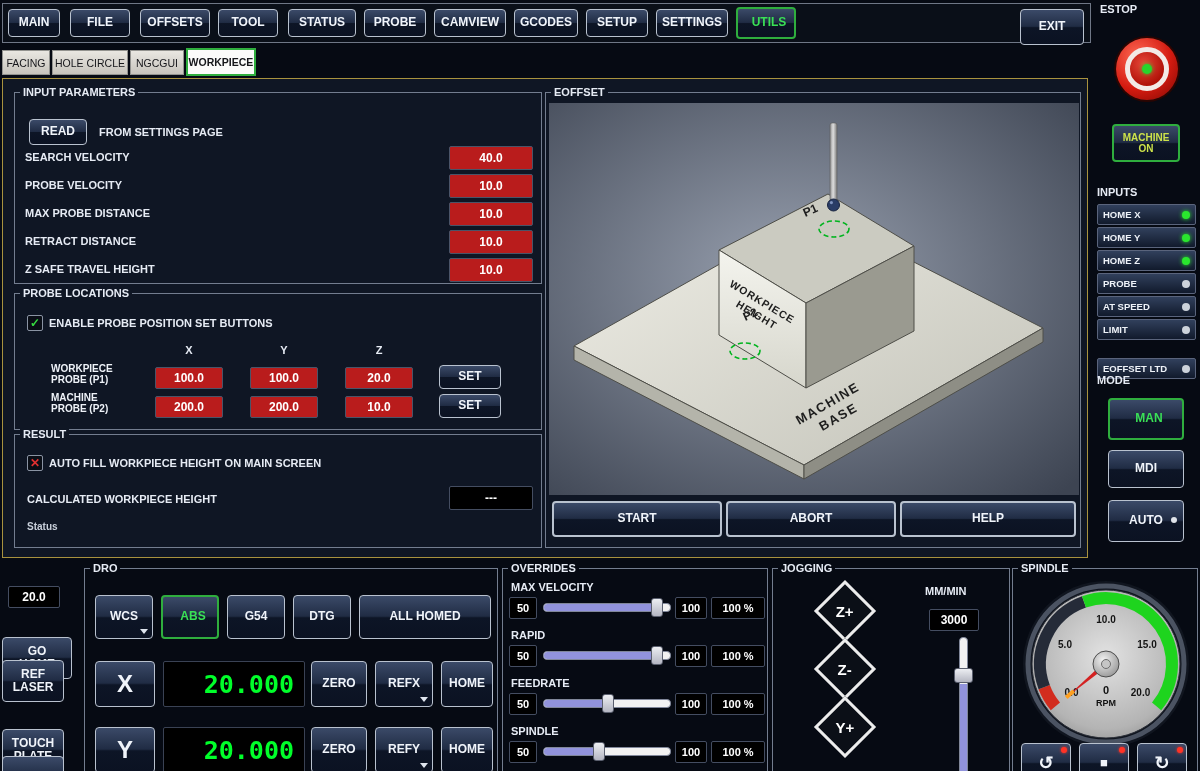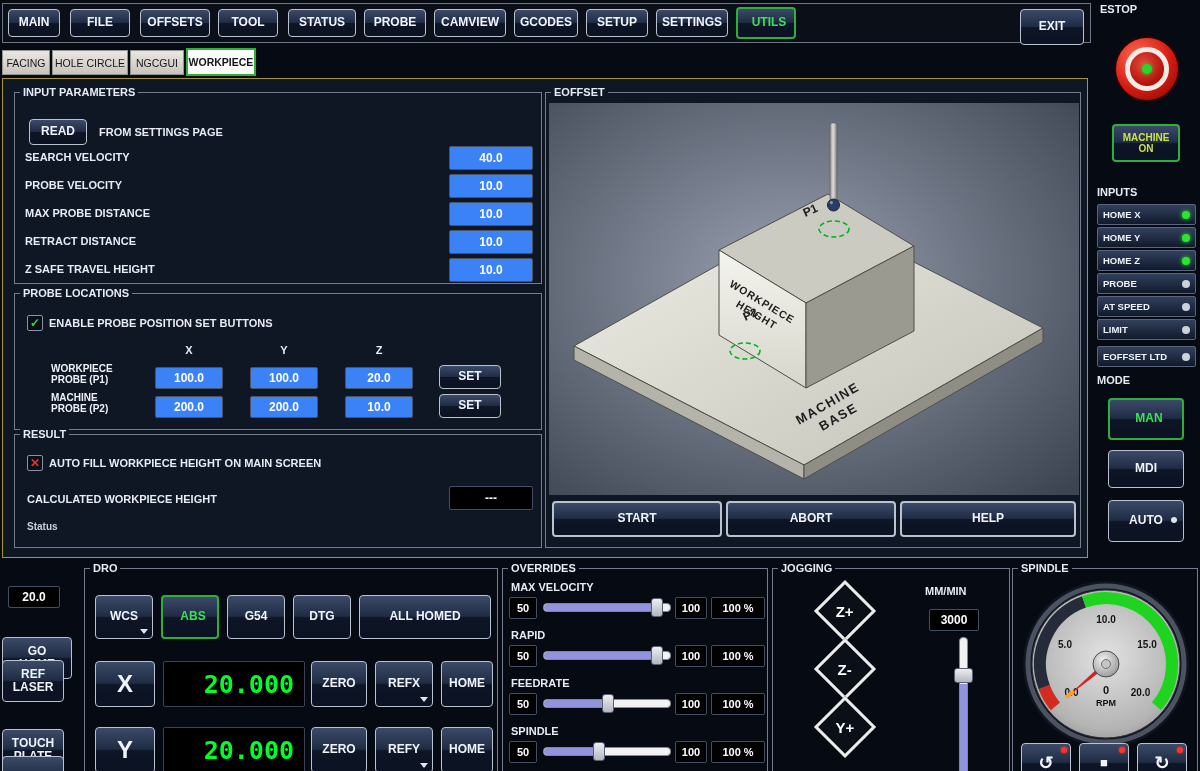--- a/index.html
+++ b/index.html
@@ -7,21 +7,21 @@
        font-family:"Liberation Sans",sans-serif;color:#eef2f8;}
   .abs{position:absolute;}
   .btn{position:absolute;display:flex;align-items:center;justify-content:center;box-sizing:border-box;
        background:linear-gradient(180deg,#3b4a68 0%,#202c44 48%,#0d1526 52%,#0b1222 100%);
        border:1px solid #b9c2cf;border-radius:4px;color:#f0f4fa;font-weight:bold;font-size:12px;
        text-align:center;line-height:1.12;cursor:default;}
   .btn.active-green{color:#3ae056;border:2px solid #2fae3e;padding-left:6px;}
   .display{position:absolute;display:flex;align-items:center;justify-content:center;box-sizing:border-box;
        background:#000;border:1px solid #444d61;color:#fff;font-weight:bold;font-size:12px;border-radius:2px;}
   .entry{position:absolute;display:flex;align-items:center;justify-content:center;box-sizing:border-box;
-       background:#3b82f6;border:1px solid #4a5468;color:#fff;font-weight:bold;font-size:12px;border-radius:2px;}
+       background:#b91c1c;border:1px solid #4a5468;color:#fff;font-weight:bold;font-size:12px;border-radius:2px;}
   .groupbox{position:absolute;border:1px solid #737d8f;box-sizing:border-box;}
   .gtitle{position:absolute;top:-8px;left:5px;padding:0 3px;font-size:11px;font-weight:bold;color:#e6ebf4;
        background:#060a13;line-height:14px;white-space:nowrap;}
   .gtitle.inpanel{background:#0f1624;}
   .label{position:absolute;font-size:11px;font-weight:bold;color:#e6ebf4;white-space:nowrap;}
   .tab{position:absolute;top:50px;height:25px;display:flex;align-items:center;justify-content:center;
        background:linear-gradient(#e9e7e1,#c7c4bd);color:#15161a;border:1px solid #93938f;
        font-size:10.5px;box-sizing:border-box;white-space:nowrap;}
   .tab.active{top:48px;height:28px;background:#fbfbfa;border:2px solid #2fae3e;font-weight:bold;}
   .led{position:absolute;border-radius:50%;}
@@ -101,21 +101,21 @@
       <span class="inled off"></span>
     </div>
   <div class="inrow" style="top:296px;">
     <span>AT SPEED</span>
       <span class="inled off"></span>
     </div>
   <div class="inrow" style="top:319px;">
     <span>LIMIT</span>
       <span class="inled off"></span>
     </div>
-  <div class="inrow" style="top:346px;">
+  <div class="inrow" style="top:358px;">
     <span>EOFFSET LTD</span>
       <span class="inled off"></span>
     </div>
 
   <div class="label" style="left:1097px;top:374px;">MODE</div>
   <div class="btn active-green" style="left:1108px;top:398px;width:76px;height:42px;">MAN</div>
   <div class="btn" style="left:1108px;top:450px;width:76px;height:38px;">MDI</div>
   <div class="btn" style="left:1108px;top:500px;width:76px;height:42px;">
     <span>AUTO</span>
     <span class="led" style="right:6px;top:16px;width:6px;height:6px;background:#dfe3e8;"></span>

